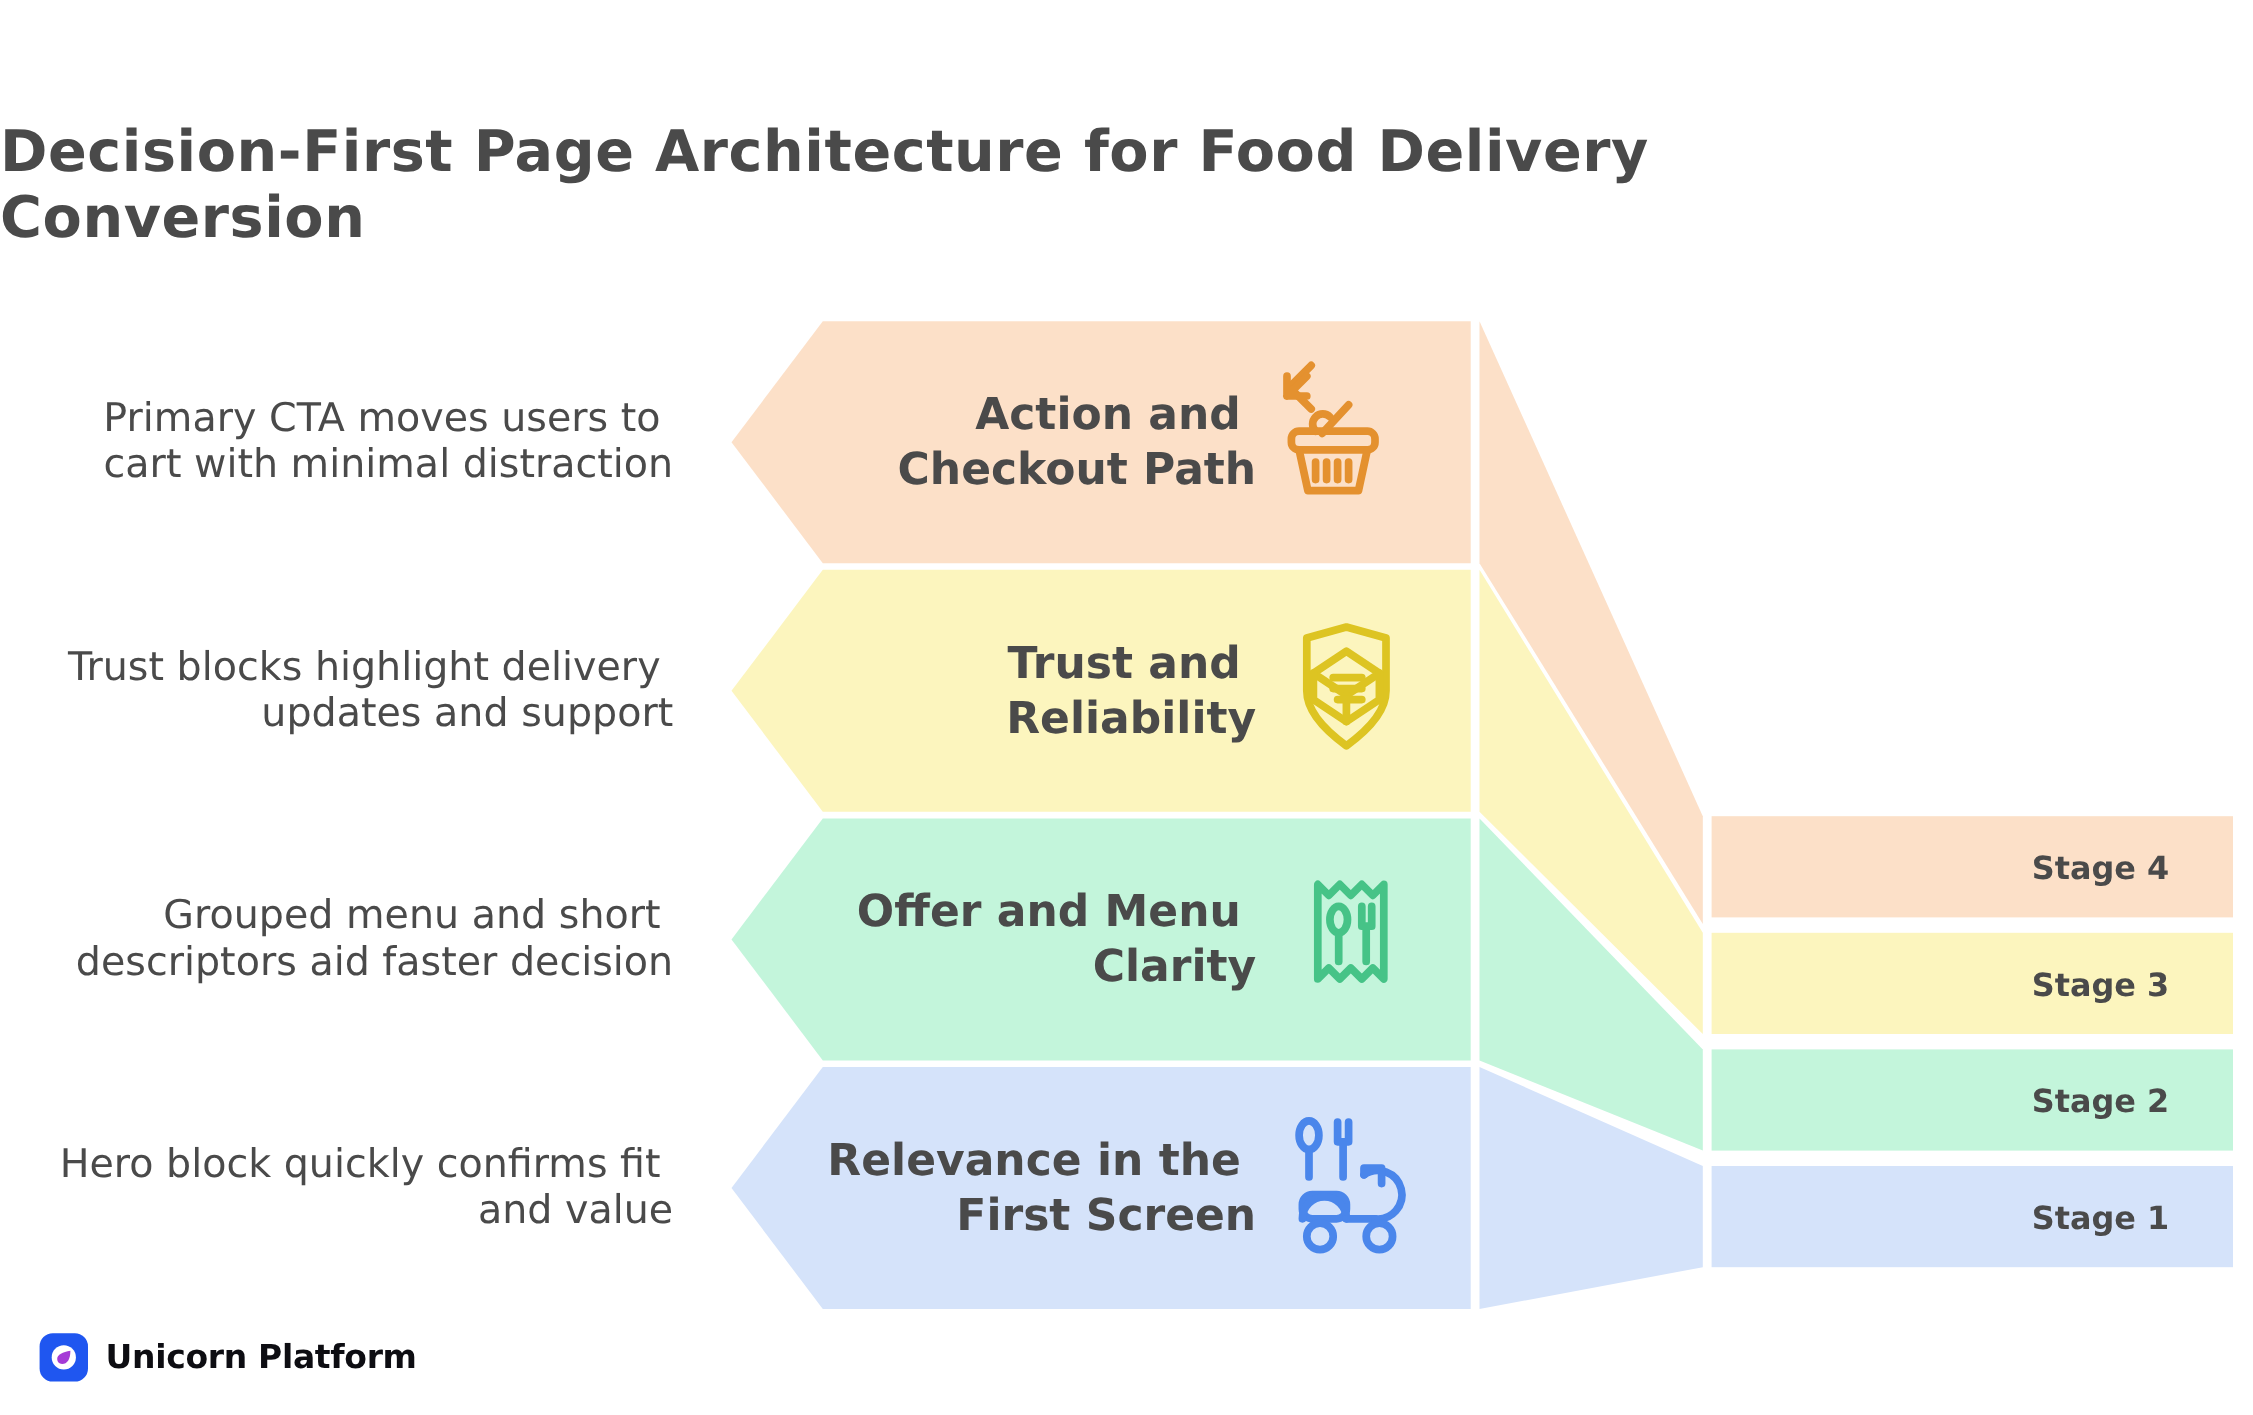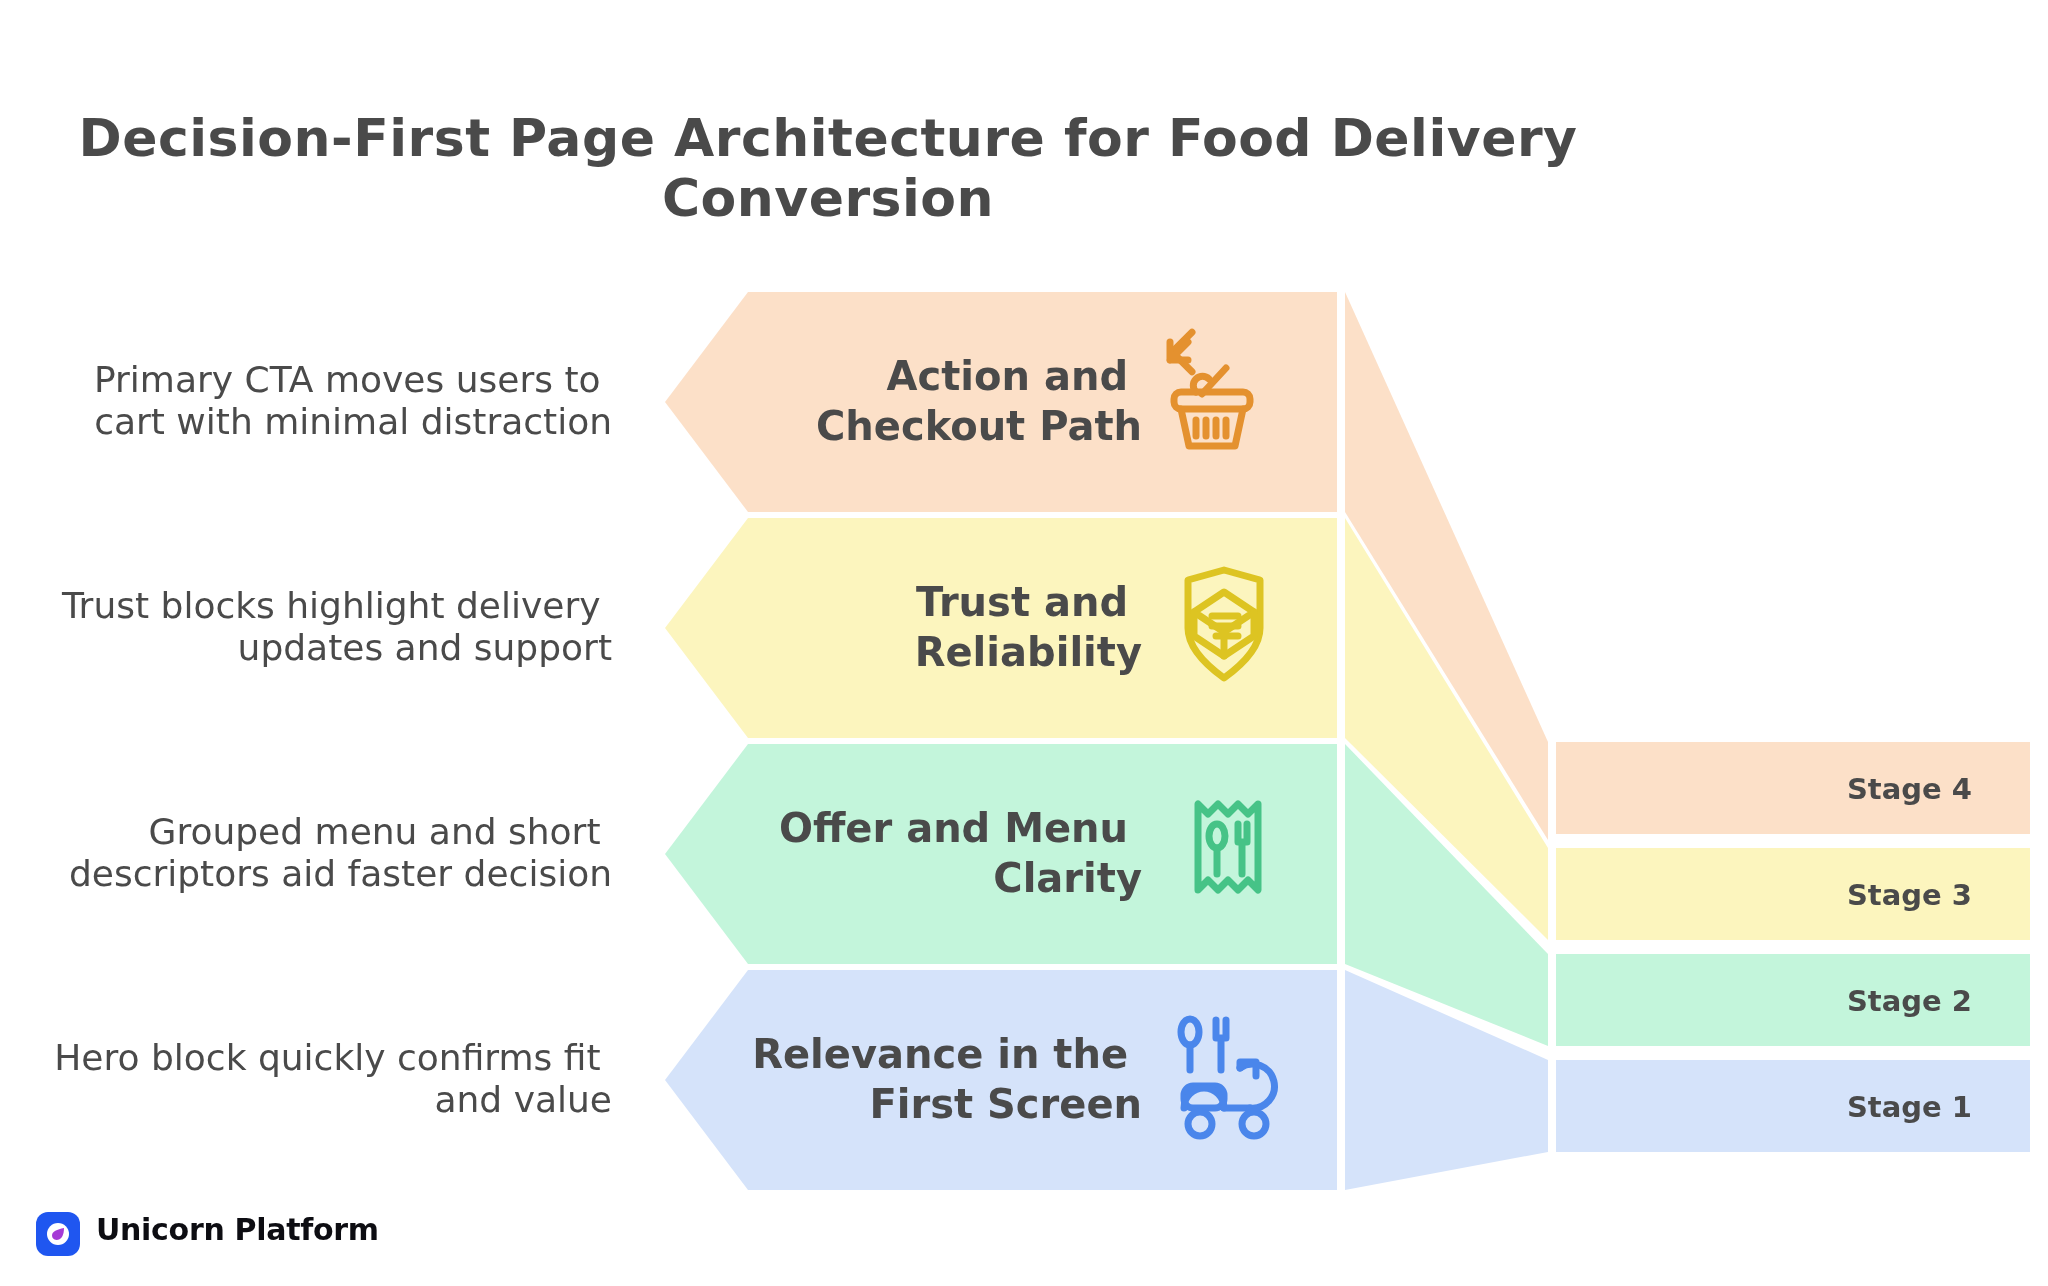--- a/index.html
+++ b/index.html
@@ -16,21 +16,20 @@
     font-family: "DejaVu Sans", "Liberation Sans", sans-serif;
     color: #3f3f3f;
   }
 
   
   #chart-title {
     position: absolute;
     left: 0;
     top: 108px;
     width: 1656px;
-    text-align: center;
     font-size: 52px;
     font-weight: 700;
     letter-spacing: 0.5px;
     color: #4a4a4a;
     font-family: "DejaVu Sans", "Liberation Sans", sans-serif;
   }
 
   
   #diagram-svg {
     position: absolute;
@@ -57,21 +56,21 @@
     font-weight: 700;
     fill: #4a4a4a;
   }
 
   
   #brand {
     position: absolute;
     left: 36px;
     bottom: 30px;
     display: flex;
-    align-items: flex-start;
+    align-items: center;
     gap: 16px;
   }
   #brand-mark {
     width: 44px;
     height: 44px;
     border-radius: 12px;
     background: #1f56f0;
     display: flex;
     align-items: center;
     justify-content: center;

